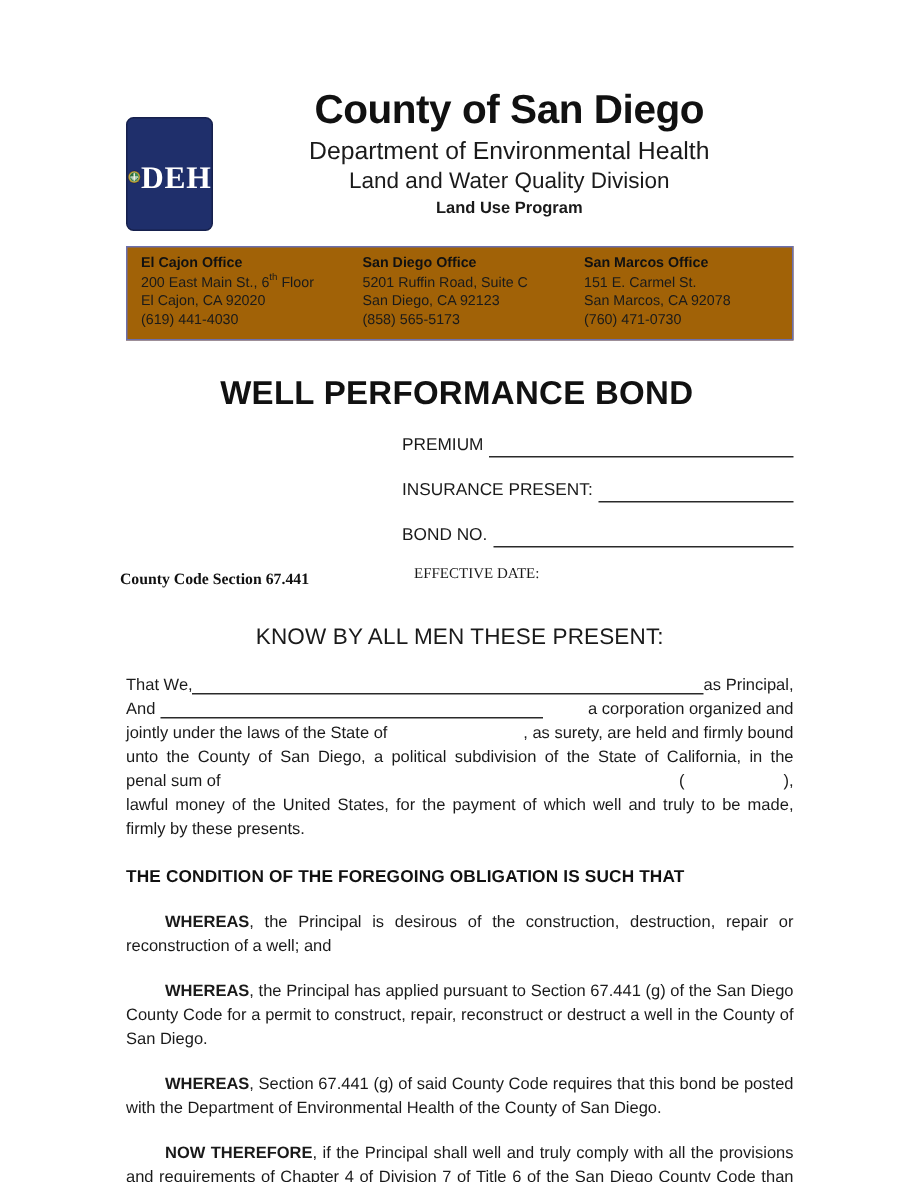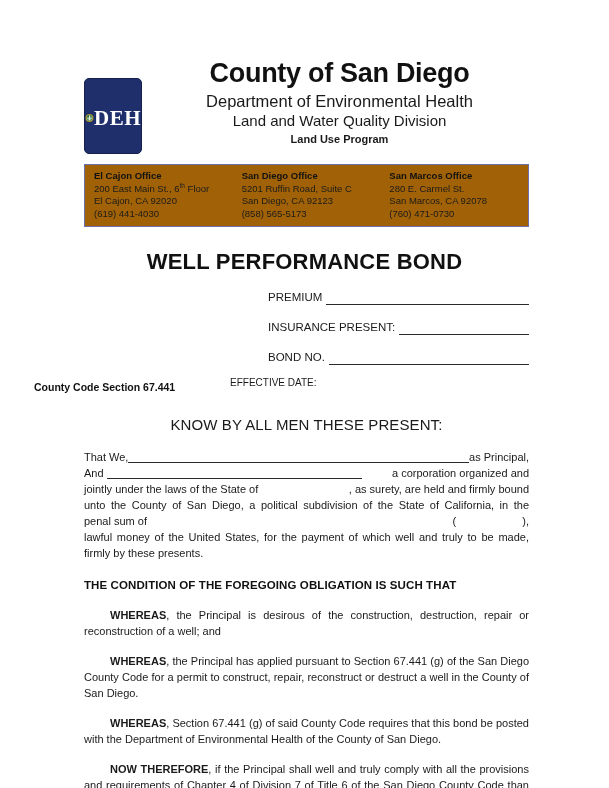--- a/index.html
+++ b/index.html
@@ -171,22 +171,23 @@
     height: 12px;
     margin-left: 4px;
   }
   .form-row.no-rule {
     margin-bottom: 12px;
   }
 
   
   .code-eff {
     position: relative;
-    margin: 2px 80px 0 34px;
+    margin: 2px 80px 0 80px;
     min-height: 18px;
+    font-family: Liberation Serif, serif;
   }
   .county-code {
     position: absolute;
     left: 0;
     top: 4px;
     font-size: 10.5px;
     font-weight: bold;
     color: #111111;
     white-space: nowrap;
   }
@@ -321,21 +322,21 @@
 
     <div class="office">
       <div class="office-name">San Diego Office</div>
       <div class="office-line">5201 Ruffin Road, Suite C</div>
       <div class="office-line">San Diego, CA  92123</div>
       <div class="office-line">(858) 565-5173</div>
     </div>
 
     <div class="office">
       <div class="office-name">San Marcos Office</div>
-      <div class="office-line">280 E. Carmel St.</div>
+      <div class="office-line">151 E. Carmel St.</div>
       <div class="office-line">San Marcos, CA  92078</div>
       <div class="office-line">(760) 471-0730</div>
     </div>
   </div>
 
   <div class="doc-title">WELL PERFORMANCE BOND</div>
 
   <div class="form-block">
 
     <div class="form-row">

